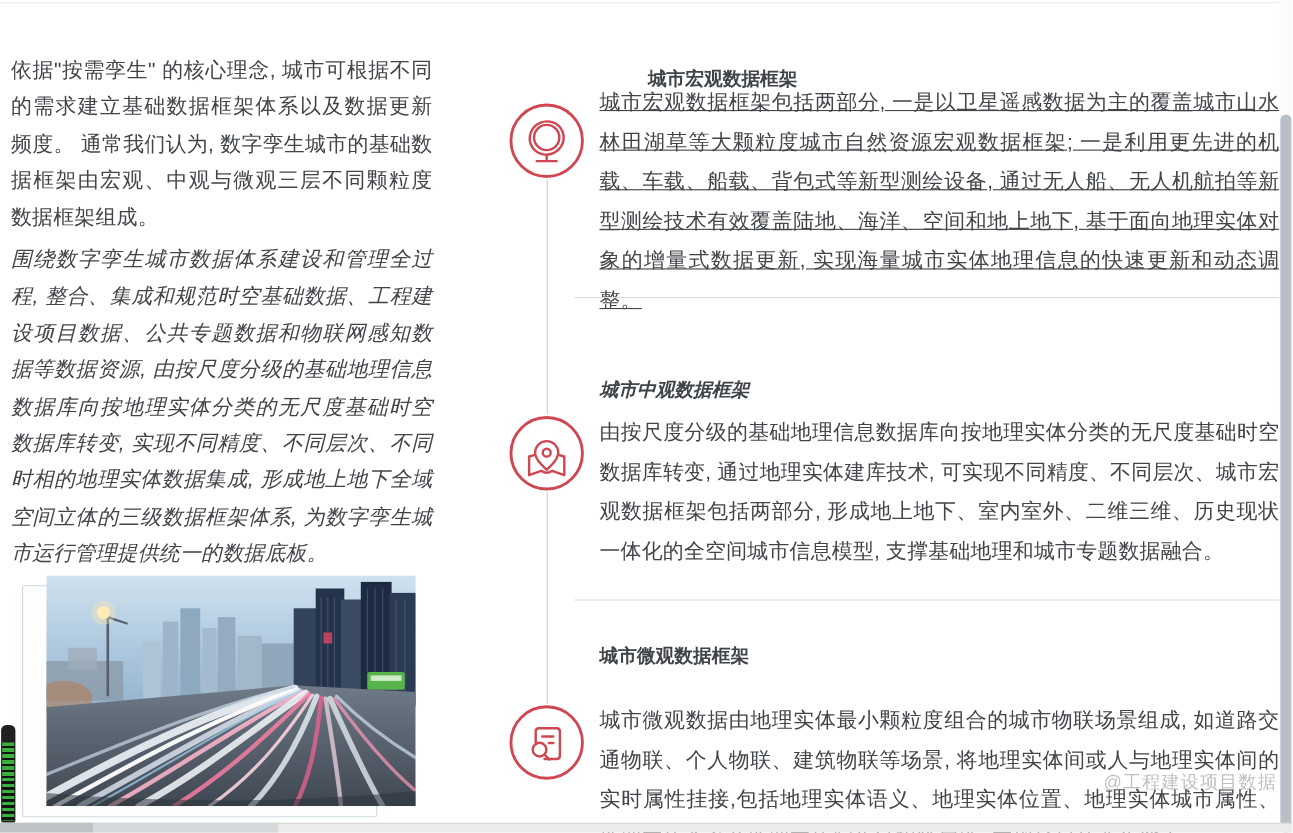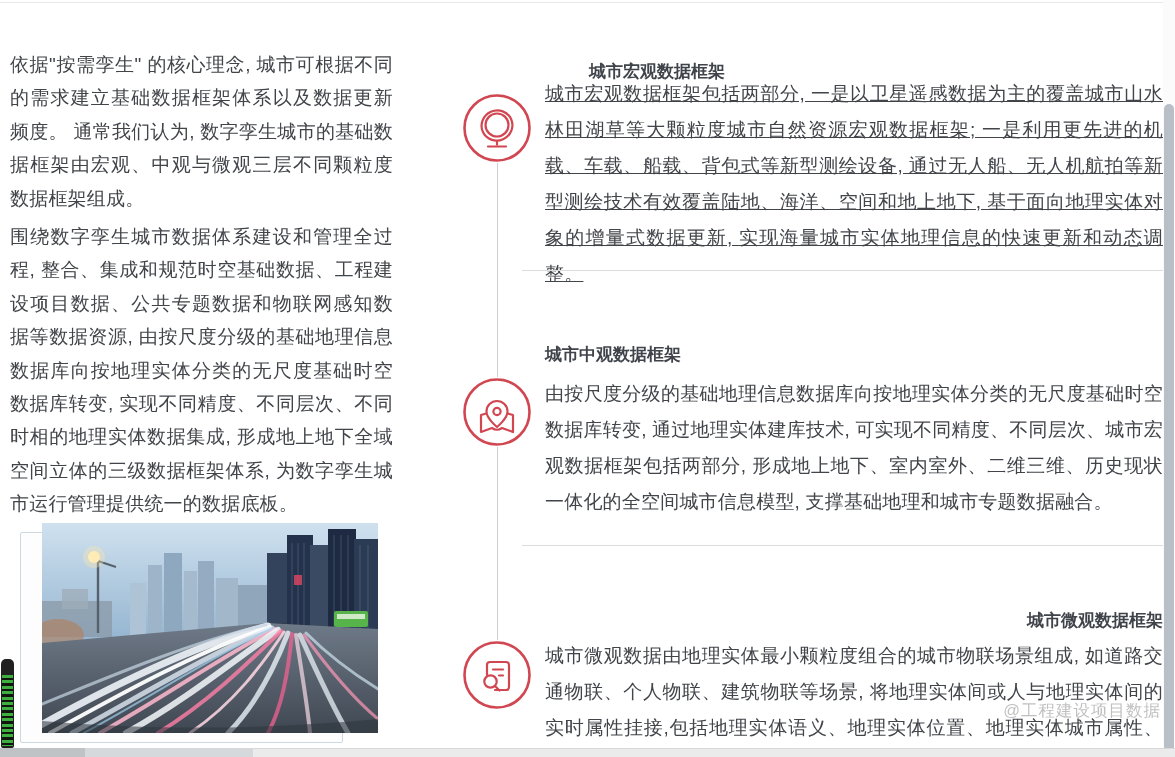--- a/index.html
+++ b/index.html
@@ -8,21 +8,21 @@
     background:#ffffff;
     font-family:"Liberation Sans","DejaVu Sans",sans-serif;
     color:#414449;
   }
   .top-rule{position:absolute;top:2px;left:0;width:1175px;height:1px;background:#e8e8e8;}
 
   
   .lp{position:absolute;left:10px;width:383px;font-size:19px;line-height:33.4px;
       text-align:justify;color:#414449;letter-spacing:0.2px;}
   #lp1{top:29px;}
-  #lp2{top:201px;}
+  #lp2{top:201px;font-style:italic;}
 
   
   .photo-frame{position:absolute;left:20px;top:532px;width:321px;height:209px;
       border:1px solid #ccd9e2;border-radius:2px;background:#fdfdfe;}
   .photo{position:absolute;left:42px;top:523px;width:336px;height:210px;overflow:hidden;}
   .photo svg{display:block;}
 
   
   .battery{position:absolute;left:1px;top:659px;width:13px;height:89px;
       background:#202020;border-radius:5px 5px 2px 2px;}
@@ -37,22 +37,22 @@
   #icon1{top:93px;}
   #icon2{top:377px;}
   #icon3{top:640px;}
 
   
   .sec-title{position:absolute;left:545px;width:618px;font-size:17px;line-height:24px;
       color:#3f434a;}
   .sec-body{position:absolute;left:545px;width:618px;font-size:19px;line-height:36px;
       text-align:justify;color:#414449;letter-spacing:0.2px;}
   #t1{top:43px;margin-left:44px;} #b1{top:57px;text-decoration:underline;}
-  #t2{top:326px;} #b2{top:357px;}
-  #t3{top:592px;text-align:right;} #b3{top:619px;}
+  #t2{top:326px;font-style:italic;} #b2{top:357px;}
+  #t3{top:568px;} #b3{top:619px;}
   .sep{position:absolute;left:522px;width:641px;height:1px;background:#dcdcdc;}
   #sep1{top:270px;} #sep2{top:545px;}
 
   .watermark{position:absolute;top:700px;right:14px;font-size:16.5px;
       color:rgba(140,140,140,0.55);letter-spacing:1px;pointer-events:none;}
 
   
   .v-scroll-track{position:absolute;right:0;top:0;width:12px;height:757px;background:#fbfbfb;}
   .v-scroll-thumb{position:absolute;right:1px;top:104px;width:10px;height:653px;
       background:#b9bfc7;border-radius:6px;}

